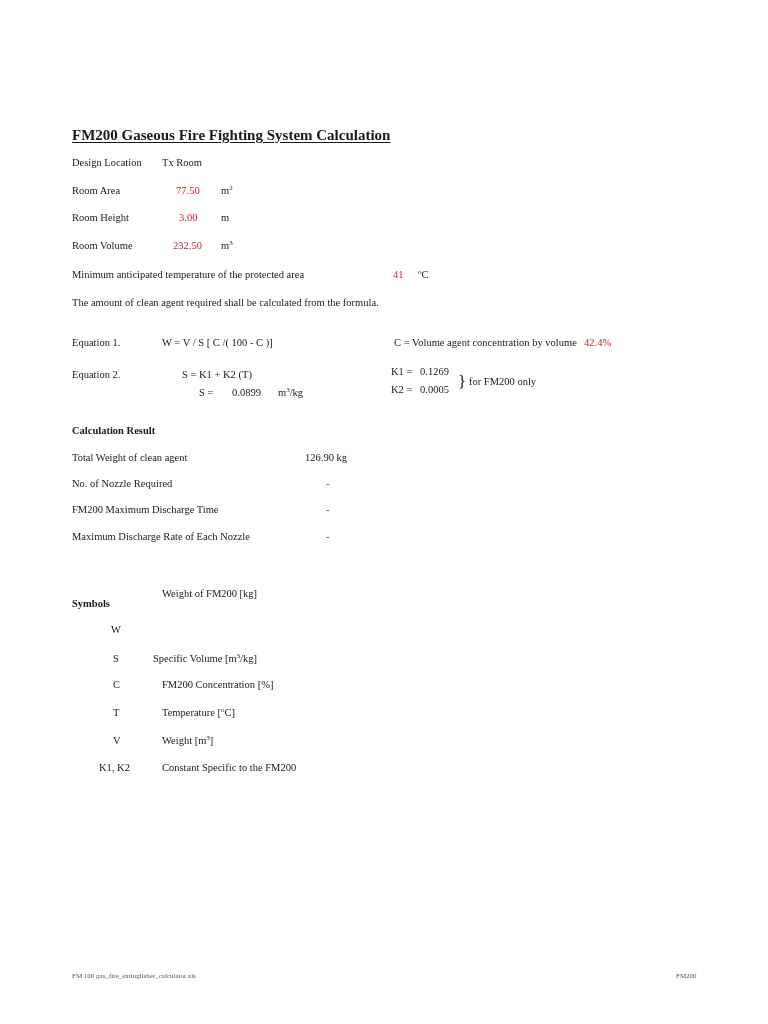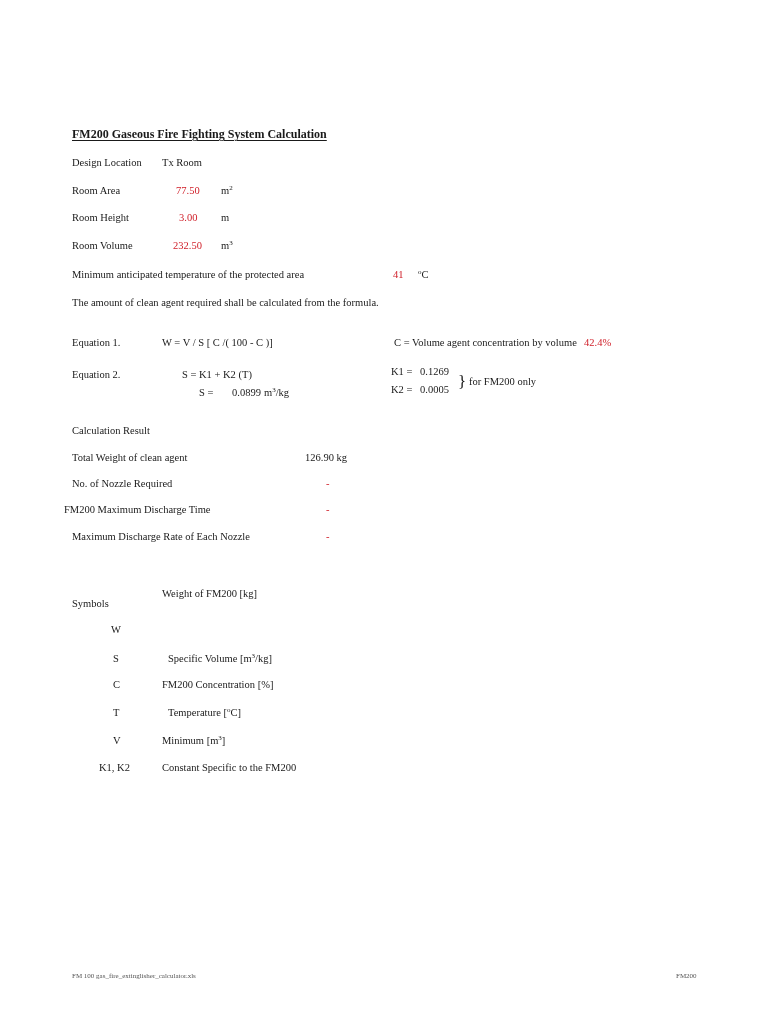--- a/index.html
+++ b/index.html
@@ -1,22 +1,22 @@
 <!DOCTYPE html>
 <html><head>
 <meta charset="utf-8">
 <style>
   html, body { margin:0; padding:0; background:#ffffff; }
   body { width:768px; height:1024px; position:relative; overflow:hidden;
          font-family:"Liberation Serif", "DejaVu Serif", serif; color:#1a1a1a; }
   .abs { position:absolute; white-space:nowrap; font-size:10.5px; line-height:12px; }
   .red { color:#d0202a; }
-  .title { position:absolute; left:72px; top:127px; font-size:12px; font-weight:bold;
+  .title { position:absolute; left:72px; top:127px; font-size:15px; font-weight:bold;
            text-decoration:underline; text-underline-offset:2px; white-space:nowrap; }
-  .bold { font-weight:normal; }
+  .bold { font-weight:bold; }
   sup { font-size:7px; vertical-align:top; position:relative; top:-3px; }
   .brace { font-size:17px; line-height:17px; }
   .footer { font-size:7px; color:#555; }
 </style>
 </head>
 <body>
 
 <div class="title">FM200 Gaseous Fire Fighting System Calculation</div>
 
 <span class="abs" style="left:72px;top:157px">Design Location</span>
@@ -42,53 +42,53 @@
 
 <span class="abs" style="left:72px;top:337px">Equation 1.</span>
 <span class="abs" style="left:162px;top:337px">W = V / S  [ C /( 100 - C )]</span>
 <span class="abs" style="left:394px;top:337px">C = Volume agent concentration by volume</span>
 <span class="abs red" style="left:584px;top:337px">42.4%</span>
 
 <span class="abs" style="left:72px;top:369px">Equation 2.</span>
 <span class="abs" style="left:182px;top:369px">S = K1 + K2 (T)</span>
 <span class="abs" style="left:199px;top:387px">S =</span>
 <span class="abs" style="left:232px;top:387px">0.0899</span>
-<span class="abs" style="left:264px;top:387px"><span>m</span><sup>3</sup><span>/kg</span></span>
+<span class="abs" style="left:278px;top:387px"><span>m</span><sup>3</sup><span>/kg</span></span>
 
 <span class="abs" style="left:391px;top:366px">K1 =</span>
 <span class="abs" style="left:420px;top:366px">0.1269</span>
 <span class="abs" style="left:391px;top:384px">K2 =</span>
 <span class="abs" style="left:420px;top:384px">0.0005</span>
 <span class="abs brace" style="left:458px;top:373px">}</span>
 <span class="abs" style="left:469px;top:376px">for FM200 only</span>
 
 <span class="abs bold" style="left:72px;top:425px">Calculation Result</span>
 <span class="abs" style="left:72px;top:452px">Total Weight of clean agent</span>
 <span class="abs" style="left:305px;top:452px">126.90 kg</span>
 <span class="abs" style="left:72px;top:478px">No. of Nozzle Required</span>
 <span class="abs red" style="left:326px;top:478px">-</span>
-<span class="abs" style="left:64px;top:504px">FM200 Maximum Discharge Time</span>
+<span class="abs" style="left:72px;top:504px">FM200 Maximum Discharge Time</span>
 <span class="abs red" style="left:326px;top:504px">-</span>
 <span class="abs" style="left:72px;top:531px">Maximum Discharge Rate of Each Nozzle</span>
 <span class="abs red" style="left:326px;top:531px">-</span>
 
 <span class="abs bold" style="left:72px;top:598px">Symbols</span>
 
 <span class="abs" style="left:111px;top:624px">W</span>
 <span class="abs" style="left:162px;top:588px">Weight of FM200 [kg]</span>
 
 <span class="abs" style="left:113px;top:653px">S</span>
-<span class="abs" style="left:168px;top:653px"><span>Specific Volume [m</span><sup>3</sup><span>/kg]</span></span>
+<span class="abs" style="left:153px;top:653px"><span>Specific Volume [m</span><sup>3</sup><span>/kg]</span></span>
 
 <span class="abs" style="left:113px;top:679px">C</span>
 <span class="abs" style="left:162px;top:679px">FM200 Concentration [%]</span>
 
 <span class="abs" style="left:113px;top:707px">T</span>
-<span class="abs" style="left:168px;top:707px"><span>Temperature [</span><sup>o</sup><span>C]</span></span>
+<span class="abs" style="left:162px;top:707px"><span>Temperature [</span><sup>o</sup><span>C]</span></span>
 
 <span class="abs" style="left:113px;top:735px">V</span>
-<span class="abs" style="left:162px;top:735px"><span>Minimum [m</span><sup>3</sup><span>]</span></span>
+<span class="abs" style="left:162px;top:735px"><span>Weight [m</span><sup>3</sup><span>]</span></span>
 
 <span class="abs" style="left:99px;top:762px">K1, K2</span>
 <span class="abs" style="left:162px;top:762px">Constant Specific to the FM200</span>
 
 <span class="abs footer" style="left:72px;top:970px">FM 100 gas_fire_extinglisher_calculator.xls</span>
 <span class="abs footer" style="left:676px;top:970px">FM200</span>
 
 </body></html>

